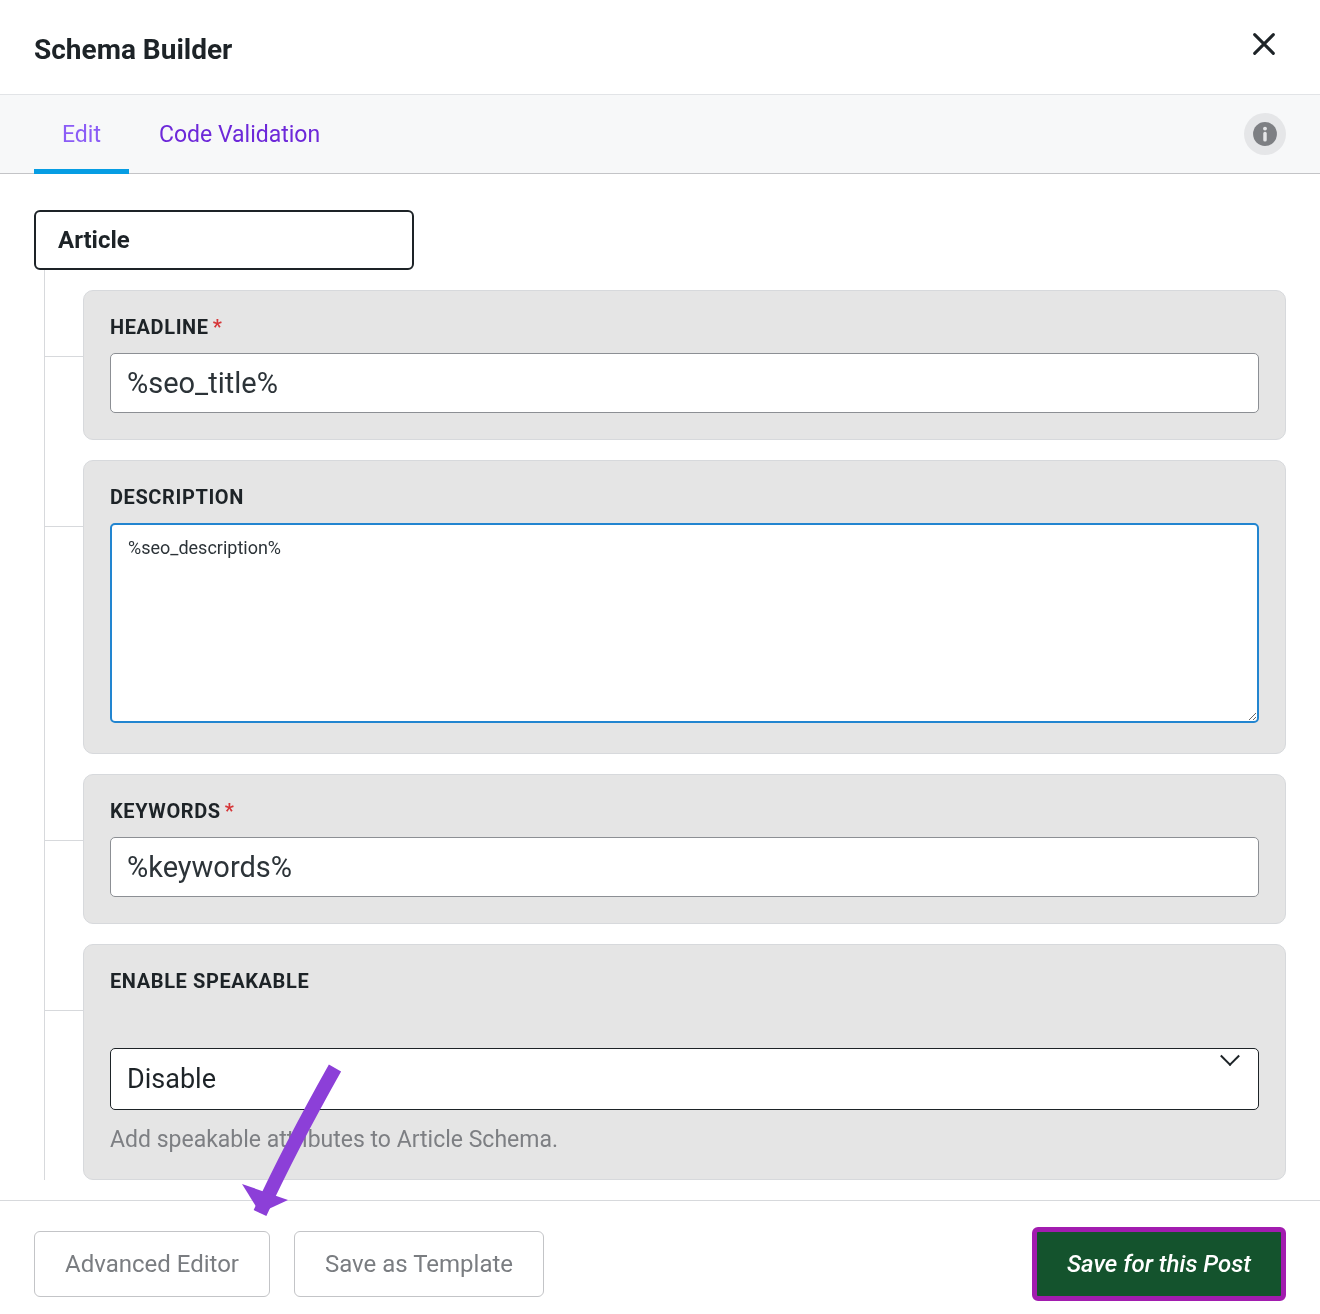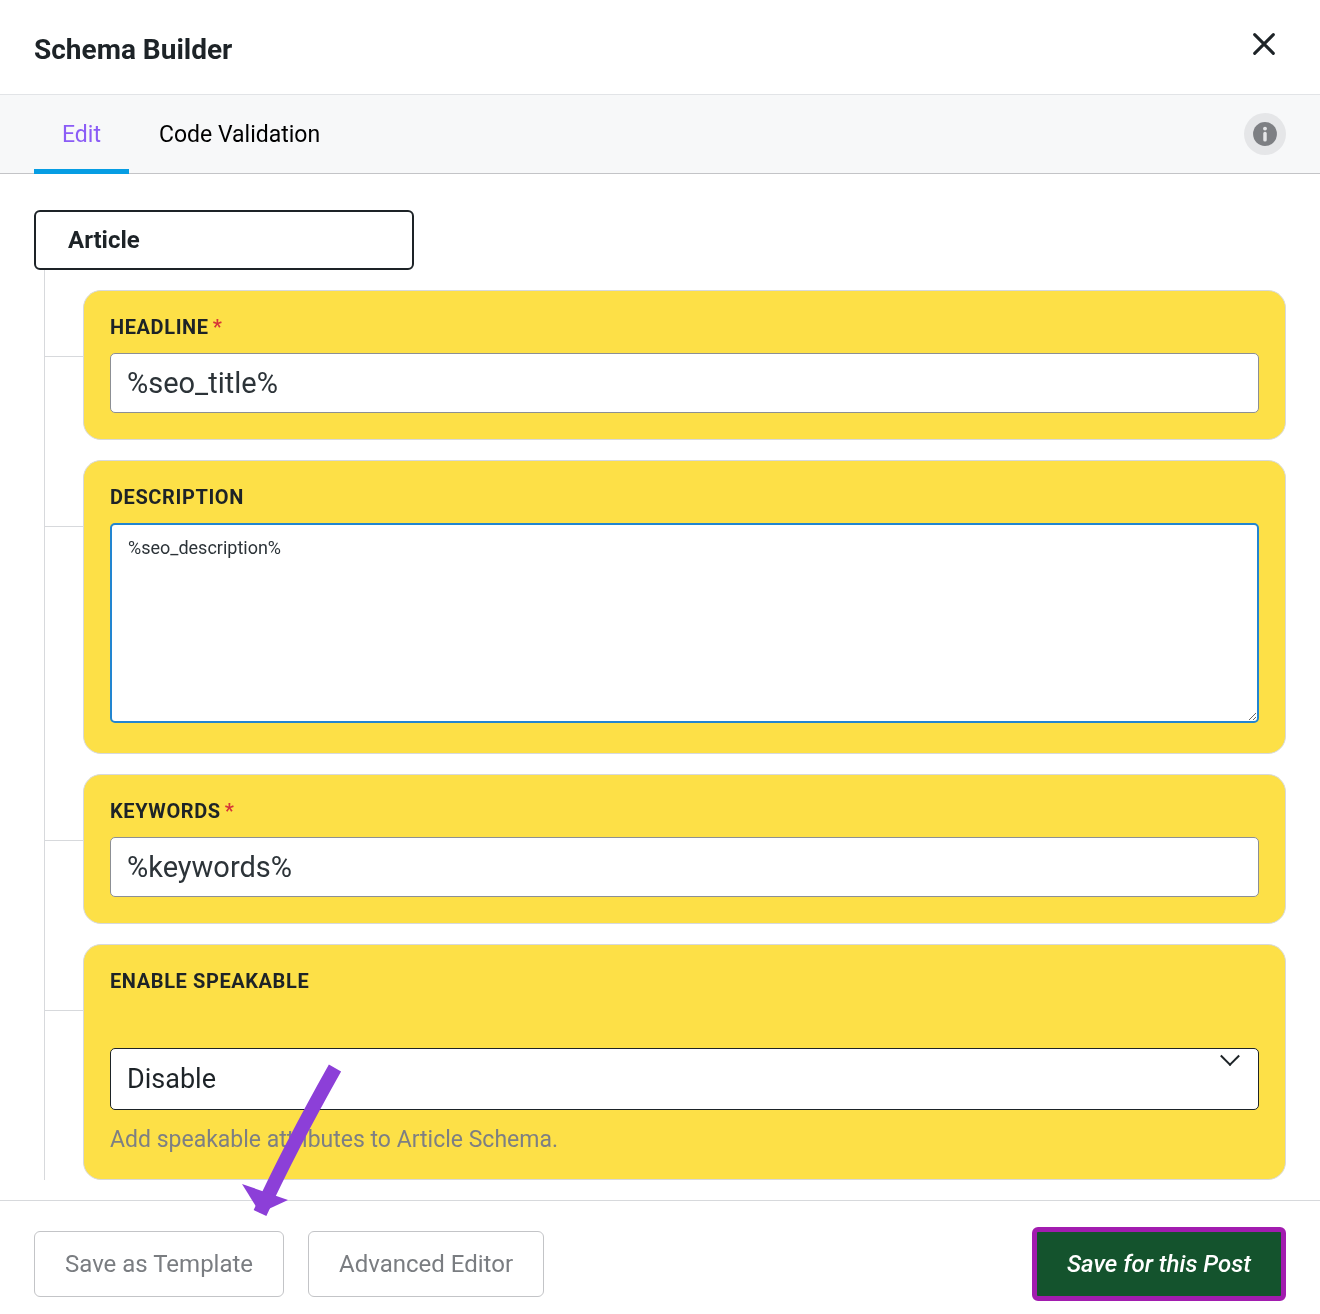--- a/index.html
+++ b/index.html
@@ -39,21 +39,21 @@
     align-items: center;
     border-top: 1px solid #e2e4e7;
     border-bottom: 1px solid #c3c4c7;
     background: #f7f8f9;
     padding: 0 34px;
     position: relative;
     height: 80px;
   }
   .tab {
     font-size: 23px;
-    color: #000000;
+    color: #6d28d9;
     padding: 0 30px;
     height: 100%;
     display: flex;
     align-items: center;
     cursor: pointer;
     position: relative;
   }
   .tab:first-child { padding-left: 28px; padding-right: 28px; }
   .tab.active {
     color: #8b5cf6;
@@ -81,21 +81,21 @@
     padding: 36px 34px 0 34px;
   }
   .article-row {
     position: relative;
   }
   .article-badge {
     display: inline-flex;
     align-items: center;
     border: 2px solid #1d2327;
     border-radius: 6px;
-    padding: 14px 32px;
+    padding: 14px 22px;
     font-size: 24px;
     font-weight: 700;
     background: #fff;
     color: #1d2327;
     width: 380px;
   }
   .tree-line {
     border-left: 1px solid #d7d9dc;
     margin-left: 10px;
     padding-left: 38px;
@@ -109,22 +109,22 @@
   .tree-item::before {
     content: "";
     position: absolute;
     left: -38px;
     width: 38px;
     border-top: 1px solid #d7d9dc;
     top: 66px;
   }
   .field-card {
     border: 1px solid #d7d9dc;
-    border-radius: 18px;
-    background: #fde047;
+    border-radius: 10px;
+    background: #e5e5e5;
     padding: 24px 26px 26px 26px;
   }
   .field-label {
     font-size: 20px;
     font-weight: 700;
     letter-spacing: 0.6px;
     color: #1d2327;
     margin-bottom: 14px;
   }
   .req { color: #d63638; margin-left: 4px; }
@@ -287,22 +287,22 @@
             </select>
           </div>
           <div class="helper">Add speakable attributes to Article Schema.</div>
         </div>
       </div>
 
     </div>
   </div>
 
   <div class="modal-footer">
+    <button class="btn btn-secondary">Advanced Editor</button>
     <button class="btn btn-secondary">Save as Template</button>
-    <button class="btn btn-secondary">Advanced Editor</button>
     <button class="btn btn-primary">Save for this Post</button>
   </div>
 
   <svg class="annotation-arrow" width="120" height="180">
     <defs>
       <marker id="arrhead" markerWidth="8" markerHeight="8" refX="4" refY="4" orient="auto">
         <path d="M0,0 L8,4 L0,8 Z" fill="#8c3fd8"></path>
       </marker>
     </defs>
     <path d="M95,10 Q50,90 20,155" stroke="#8c3fd8" stroke-width="14" fill="none"></path>

